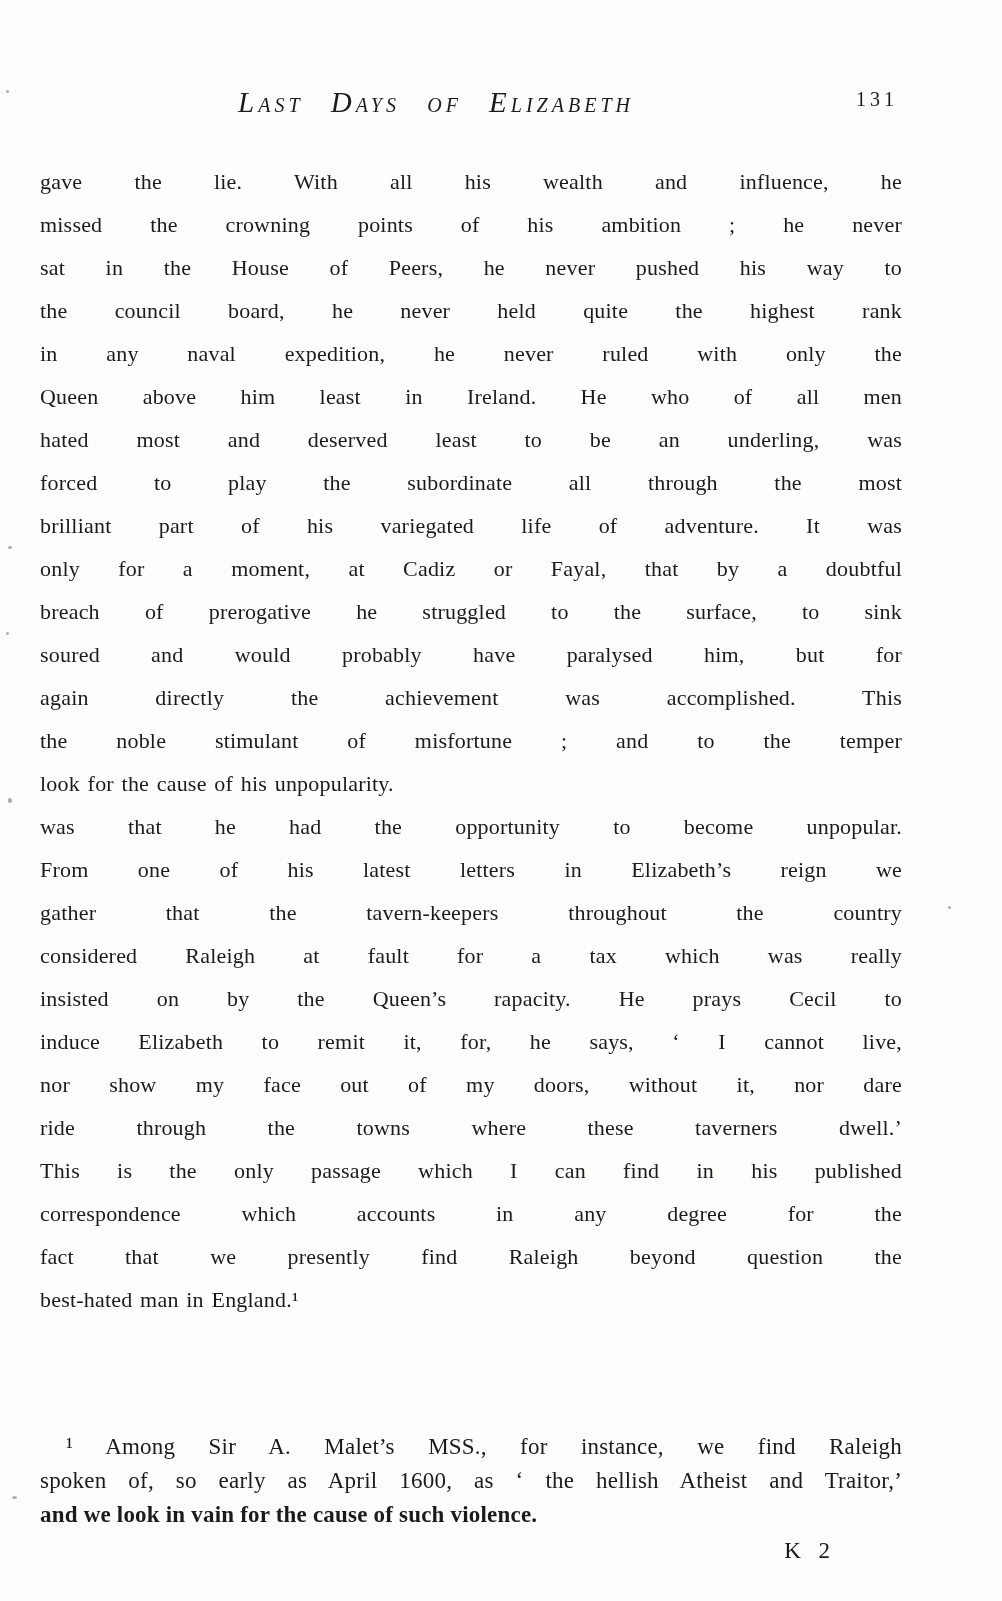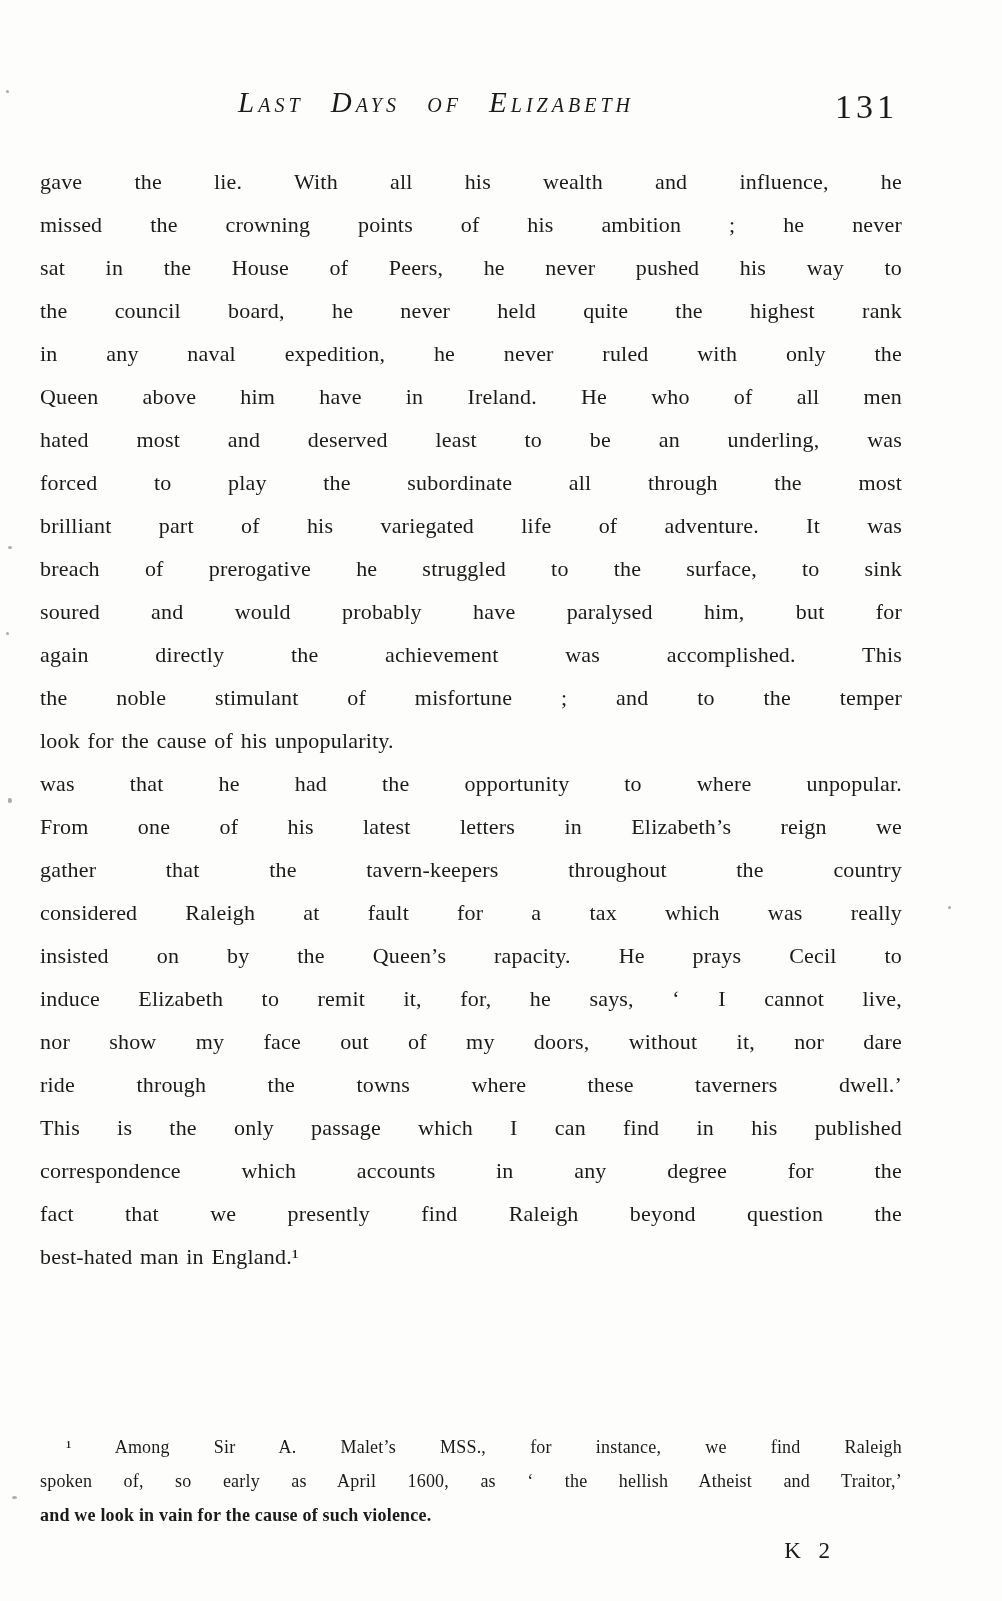--- a/index.html
+++ b/index.html
@@ -34,21 +34,21 @@
     font-variant: small-caps;
     font-size: 29px;
     letter-spacing: 4px;
     word-spacing: 16px;
     white-space: nowrap;
   }
   .running-head .pagenum {
     position: absolute;
     right: 4px;
     top: 2px;
-    font-size: 34px;
+    font-size: 20px;
     letter-spacing: 4px;
     font-variant: small-caps;
   }
   
   .body-text {
     position: absolute;
     top: 160px;
     left: 40px;
     width: 862px;
     font-size: 22px;
@@ -65,21 +65,21 @@
     overflow: hidden;
   }
   .line.short { text-align-last: left; }
   .line.indent { padding-left: 56px; box-sizing: border-box; }
   
   .footnote {
     position: absolute;
     top: 1430px;
     left: 40px;
     width: 862px;
-    font-size: 18px;
+    font-size: 23px;
     letter-spacing: 0.2px;
   }
   .fline {
     height: 34px;
     line-height: 34px;
     white-space: nowrap;
     text-align: justify;
     text-align-last: justify;
     text-justify: inter-word;
     overflow: hidden;
@@ -118,30 +118,31 @@
     <div class="title">Last Days of Elizabeth</div>
     <div class="pagenum">131</div>
   </div>
 
   <div class="body-text">
       <div class="line">gave the lie.  With all his wealth and influence, he</div>
       <div class="line">missed the crowning points of his ambition ; he never</div>
       <div class="line">sat in the House of Peers, he never pushed his way to</div>
       <div class="line">the council board, he never held quite the highest rank</div>
       <div class="line">in any naval expedition, he never ruled with only the</div>
-      <div class="line">Queen above him have in Ireland.  He who of all men</div>
+      <div class="line">Queen above him least in Ireland.  He who of all men</div>
       <div class="line">hated most and deserved least to be an underling, was</div>
       <div class="line">forced to play the subordinate all through the most</div>
       <div class="line">brilliant part of his variegated life of adventure.  It was</div>
+      <div class="line">only for a moment, at Cadiz or Fayal, that by a doubtful</div>
       <div class="line">breach of prerogative he struggled to the surface, to sink</div>
       <div class="line">soured and would probably have paralysed him, but for</div>
       <div class="line">again directly the achievement was accomplished.  This</div>
       <div class="line">the noble stimulant of misfortune ; and to the temper</div>
       <div class="line short">look for the cause of his unpopularity.</div>
-      <div class="line">was that he had the opportunity to where unpopular.</div>
+      <div class="line">was that he had the opportunity to become unpopular.</div>
       <div class="line">From one of his latest letters in Elizabeth’s reign we</div>
       <div class="line">gather that the tavern-keepers throughout the country</div>
       <div class="line">considered Raleigh at fault for a tax which was really</div>
       <div class="line">insisted on by the Queen’s rapacity.  He prays Cecil to</div>
       <div class="line">induce Elizabeth to remit it, for, he says, ‘ I cannot live,</div>
       <div class="line">nor show my face out of my doors, without it, nor dare</div>
       <div class="line">ride through the towns where these taverners dwell.’</div>
       <div class="line">This is the only passage which I can find in his published</div>
       <div class="line">correspondence which accounts in any degree for the</div>
       <div class="line">fact that we presently find Raleigh beyond question the</div>

